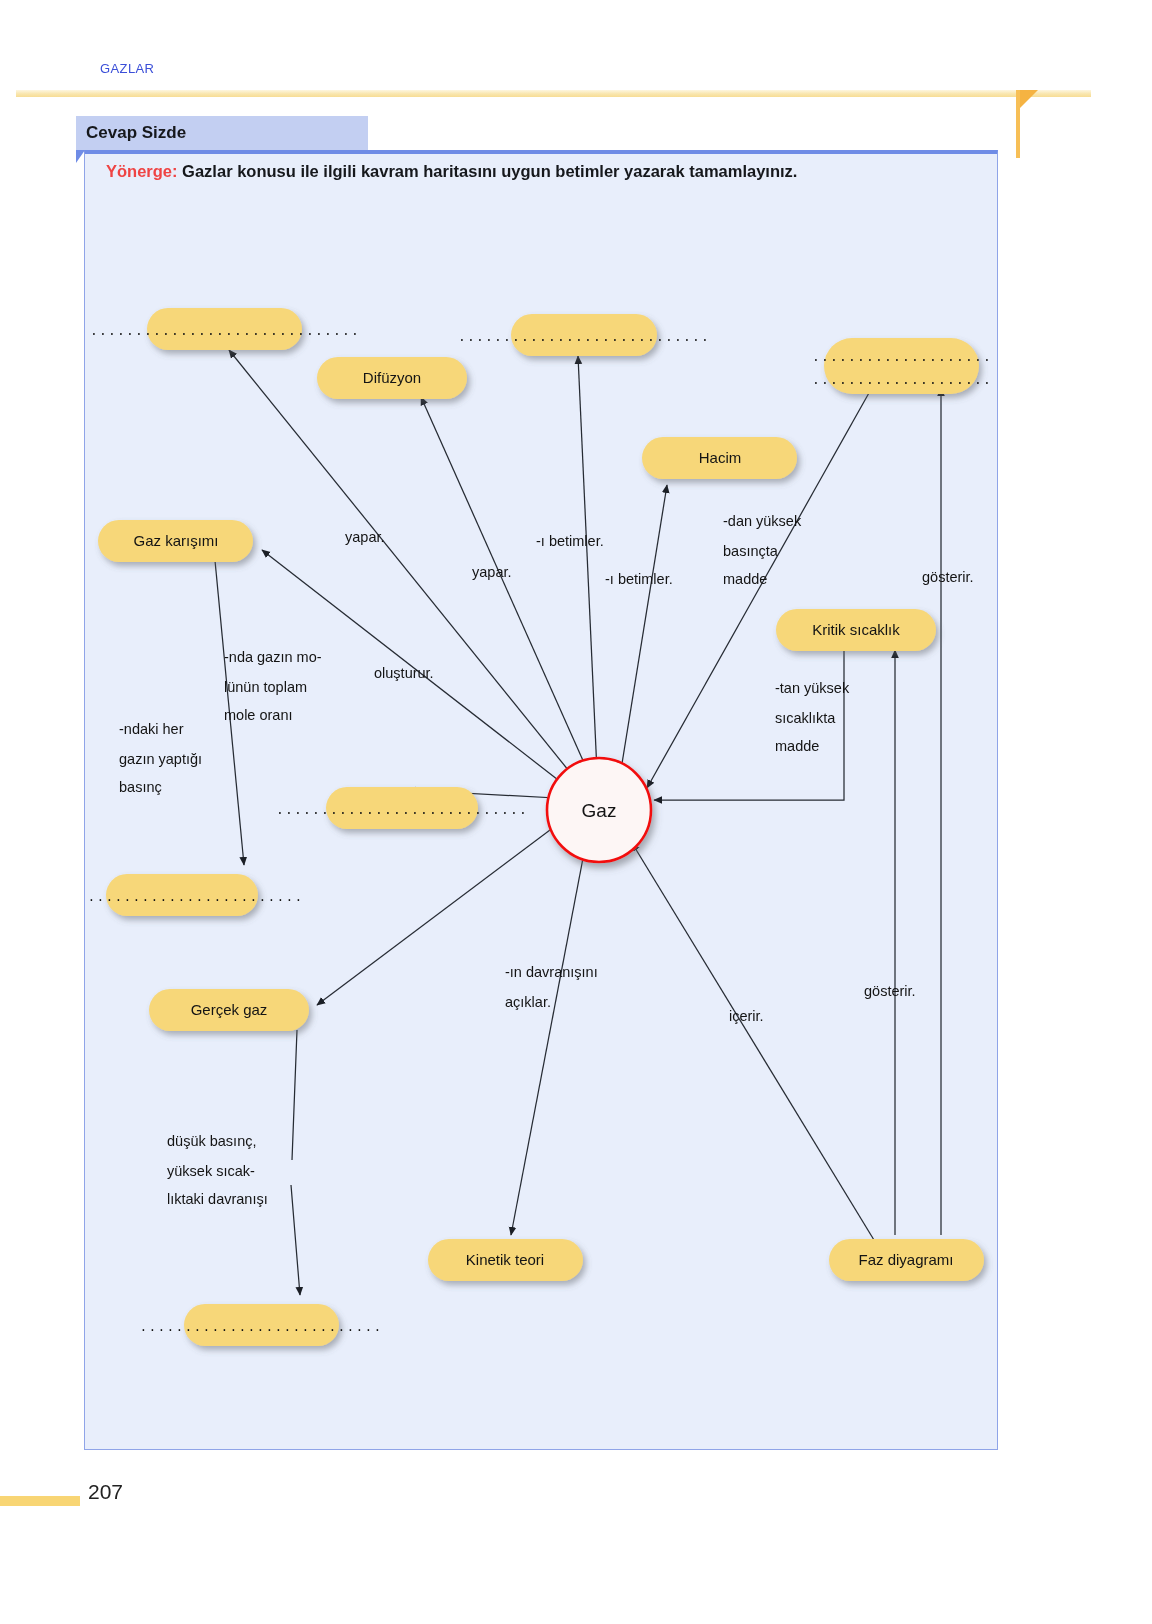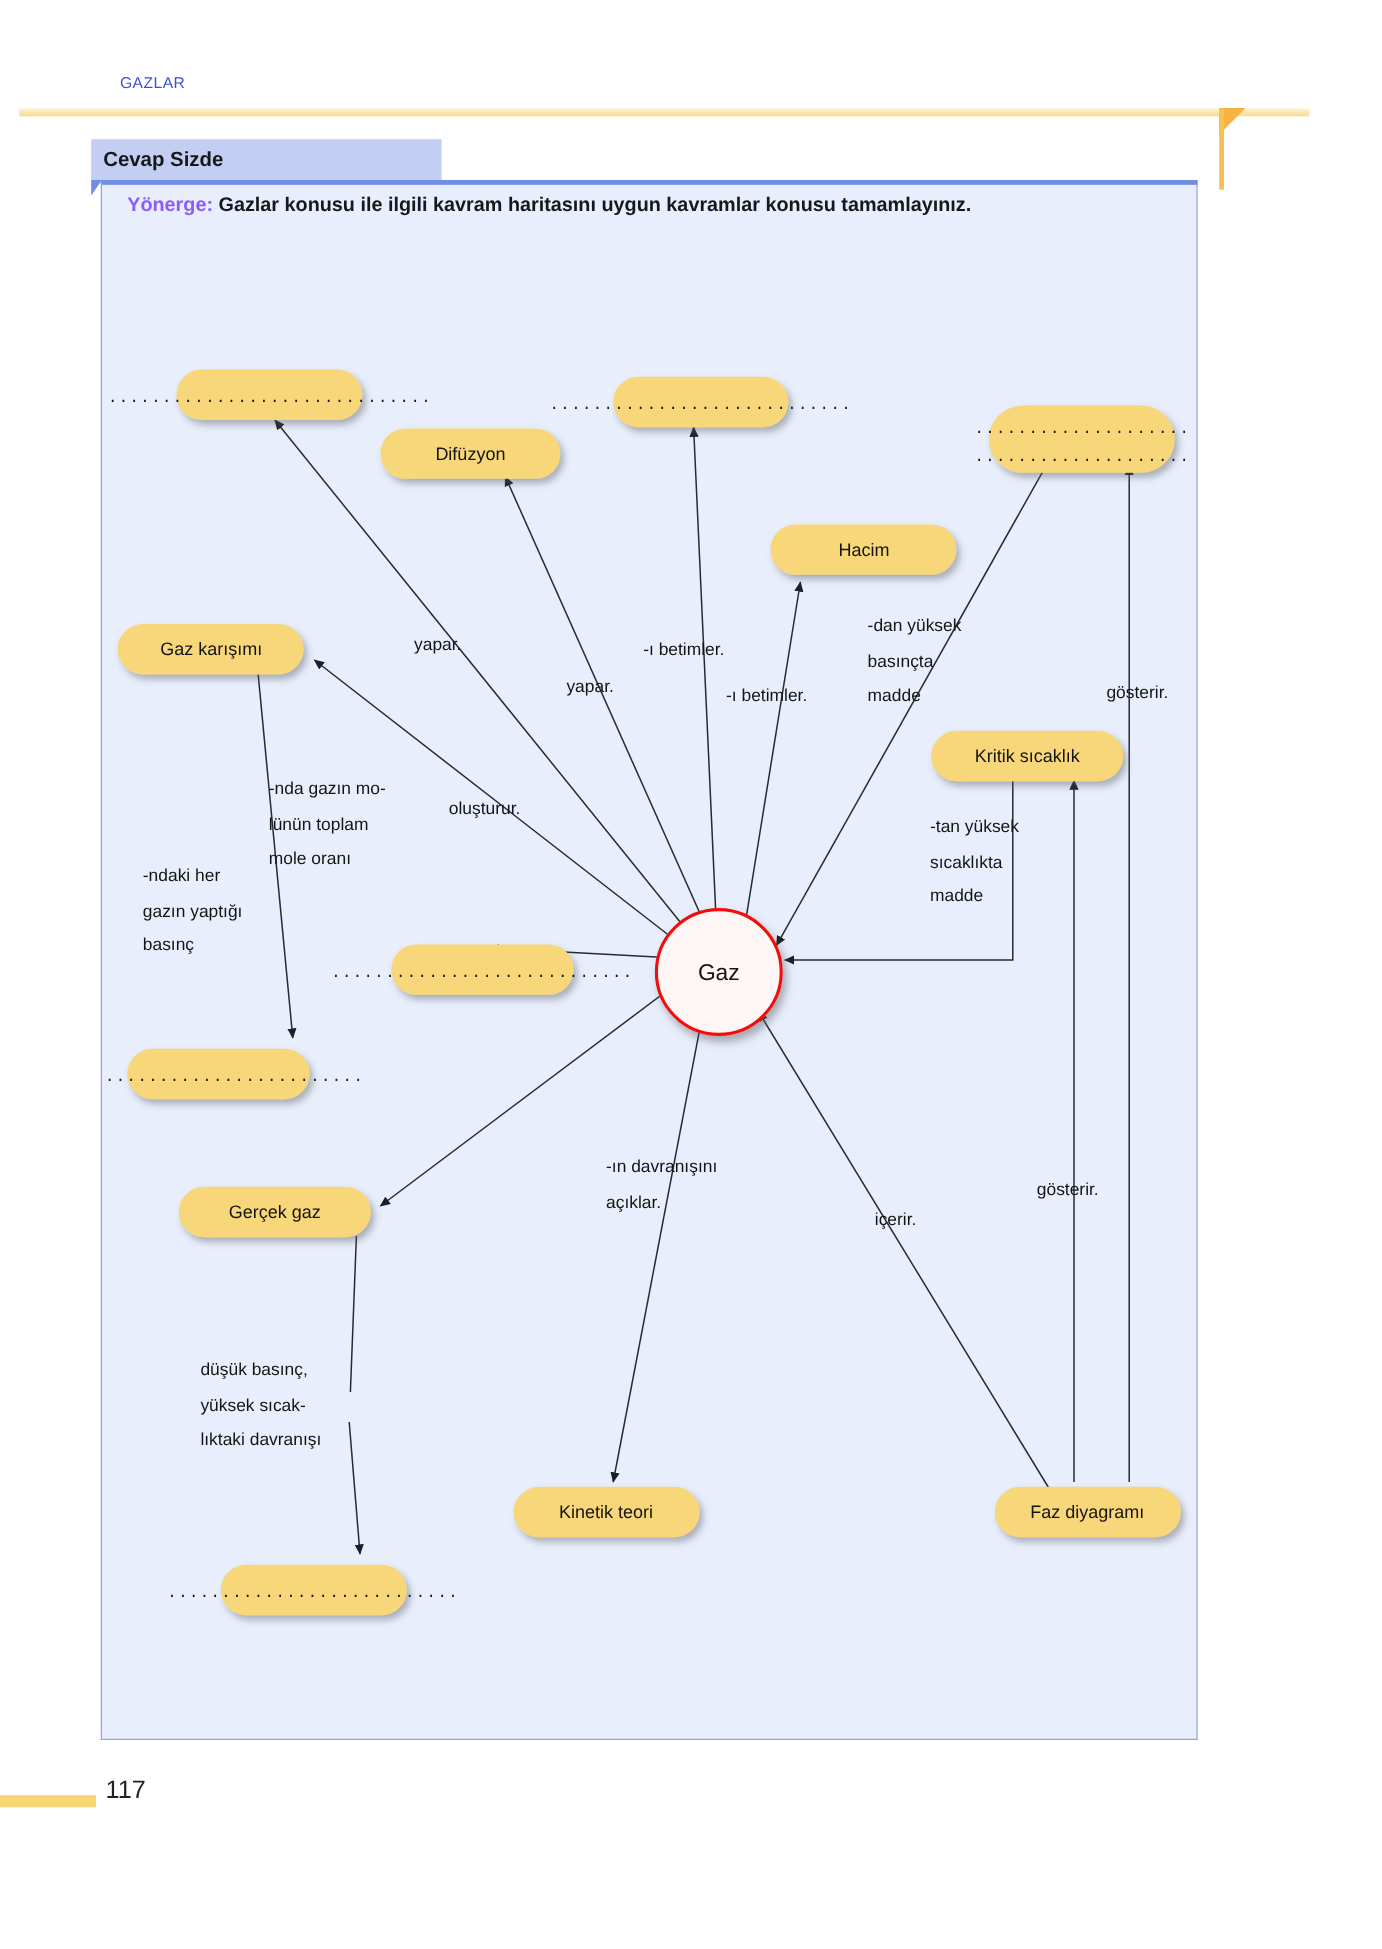--- a/index.html
+++ b/index.html
@@ -87,21 +87,21 @@
   #yonerge {
     position: absolute;
     left: 106px; top: 162px;
     width: 880px;
     font-size: 16.5px;
     font-weight: bold;
     color: #16181c;
     font-family: "Liberation Sans", sans-serif;
     white-space: nowrap;
   }
-  #yonerge-key { color: #8b5cf6; }
+  #yonerge-key { color: #ef4444; }
 
   
   #concept-map {
     position: absolute;
     left: 84px; top: 150px;
     width: 914px; height: 1300px;
   }
 
   .node-text {
     font-family: "Liberation Sans", sans-serif;
@@ -155,21 +155,21 @@
 
 <div id="cevap-tab">
   <span id="cevap-tab-label">Cevap Sizde</span>
 </div>
 
 <div id="panel-corner"></div>
 <div id="content-panel"></div>
 
 <div id="yonerge">
   <span id="yonerge-key">Yönerge:</span>
-  <span>Gazlar konusu ile ilgili kavram haritasını uygun kavramlar konusu tamamlayınız.</span>
+  <span>Gazlar konusu ile ilgili kavram haritasını uygun betimler yazarak tamamlayınız.</span>
 </div>
 
 <svg id="concept-map" viewBox="0 0 914 1300">
   <defs>
     <marker id="arrow" viewBox="0 0 10 10" refX="9.2" refY="5" markerWidth="7" markerHeight="7" orient="auto-start-reverse">
       <path d="M 0 0.6 L 10 5 L 0 9.4 z" fill="#1b1f26"></path>
     </marker>
     <filter id="nodeshadow" x="-20%" y="-30%" width="150%" height="190%">
       <feDropShadow dx="3" dy="4" stdDeviation="3" flood-color="#5b5f66" flood-opacity="0.45"></feDropShadow>
     </filter>
@@ -318,13 +318,13 @@
 
     <g>
       <circle cx="515" cy="660" r="52" fill="#fdf6f5" stroke="#f21010" stroke-width="2.6" filter="url(#circshadow)"></circle>
       <text class="node-text" x="515" y="662" style="font-size:19px">Gaz</text>
     </g>
 
   </g>
 </svg>
 
 <div id="footer-bar"></div>
-<div id="page-number">117</div>
+<div id="page-number">207</div>
 
 </body></html>

